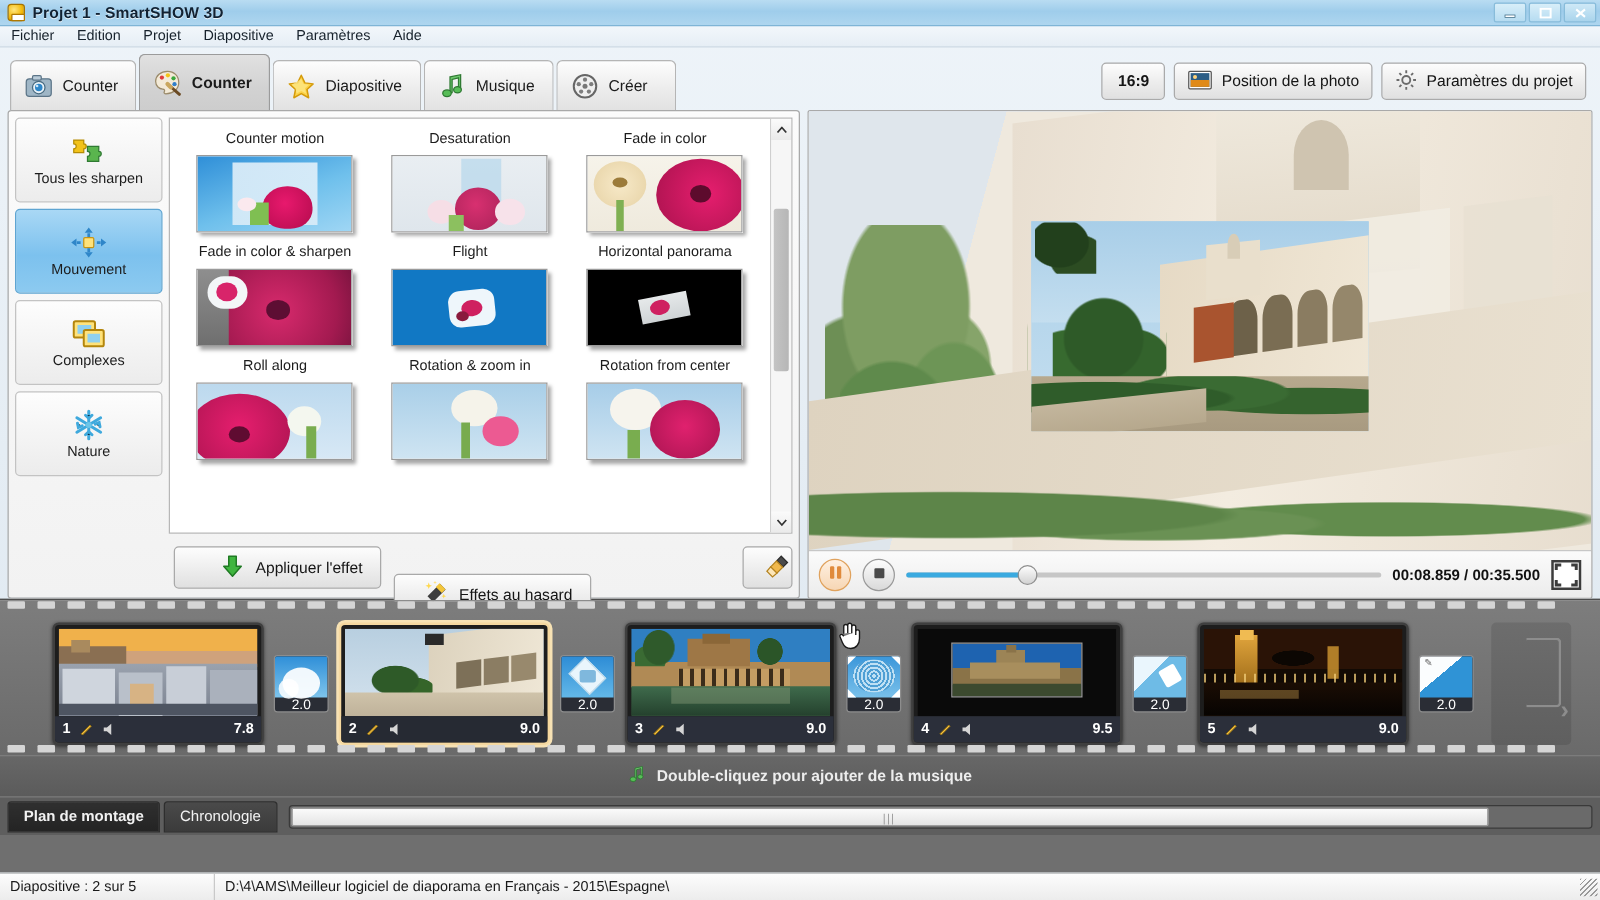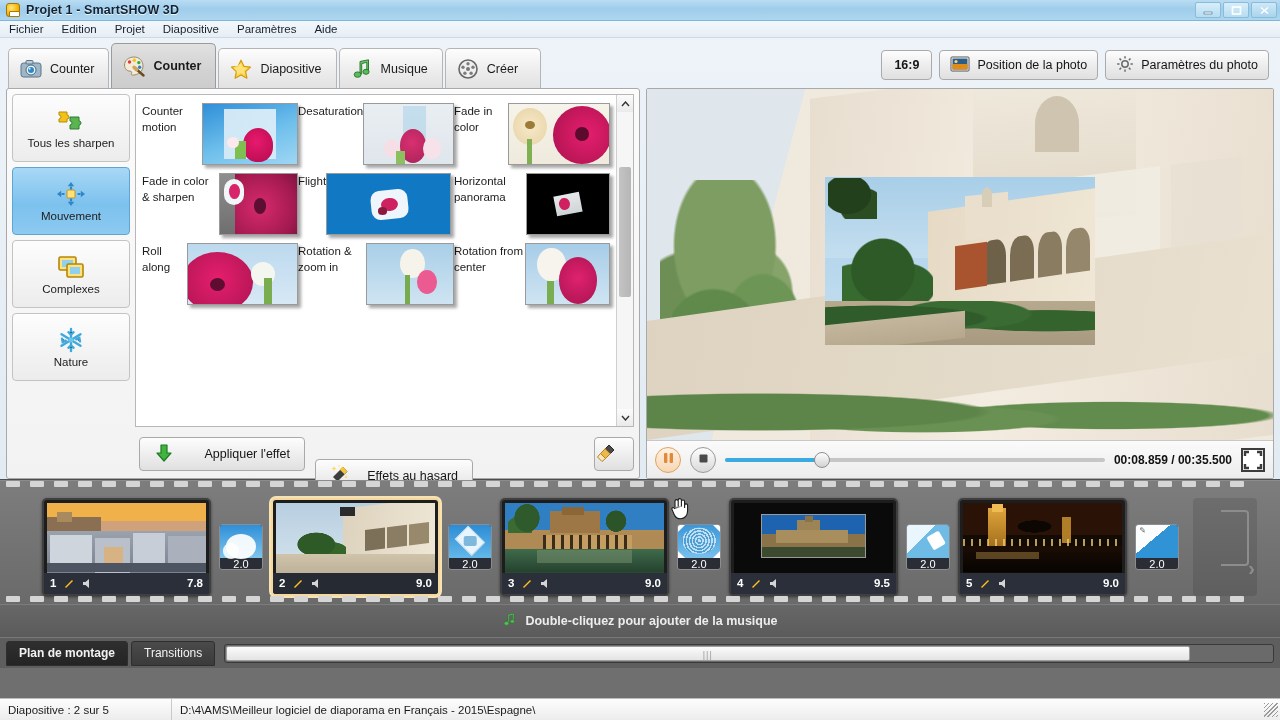--- a/index.html
+++ b/index.html
@@ -70,38 +70,38 @@
     font-size:11.5px; color:#1c1c1c;
   }
   .cat.active { background:linear-gradient(#a9d8f5,#7cc1ee 55%,#8ccaf0);
                 border-color:#5ea5d2; }
   .cat-ico { width:30px; height:26px; position:relative; }
 
   .effects-area { flex:1; display:flex; flex-direction:column; }
   .eff-scrollwrap { flex:1; display:flex; border:1px solid #b7b7b7; background:#fff; overflow:hidden; }
   .eff-grid { flex:1; padding:8px 6px 0 6px; display:flex; flex-wrap:wrap;
               align-content:flex-start; overflow:hidden; }
-  .eff-cell { width:33.333%; display:flex; flex-direction:row; 
+  .eff-cell { width:33.333%; display:flex; flex-direction:column; align-items:center;
               margin-bottom:8px; }
   .eff-label{ font-size:11.5px; color:#1c1c1c; height:16px; line-height:16px; margin-bottom:5px; }
   .eff-thumb{ width:125px; height:62px; border:1px solid #9a9a9a;
               box-shadow:3px 3px 3px rgba(0,0,0,.35); overflow:hidden; position:relative; }
   .scrollbar { width:17px; background:#f4f4f4; border-left:1px solid #cfcfcf;
                display:flex; flex-direction:column; }
   .sb-arrow{ height:17px; display:flex;align-items:center;justify-content:center;font-size:9px;
              background:linear-gradient(#fbfbfb,#eaeaea); color:#333;}
   .sb-track{ flex:1; position:relative; background:#f6f6f6; }
   .sb-thumb{ position:absolute; left:2px; right:2px; top:55px; height:130px;
              background:linear-gradient(90deg,#c4c4c4,#b6b6b6); border-radius:2px; }
 
   .eff-buttons { height:46px; display:flex; align-items:center; gap:10px; padding-top:8px; }
   .btn {
     height:34px; border:1px solid #a9a9a9; border-radius:4px;
     background:linear-gradient(#fdfdfd,#ededed 55%,#e0e0e0);
-    display:flex;align-items:center;justify-content:space-between;gap:8px;
+    display:flex;align-items:center;justify-content:flex-end;gap:8px;
     font-size:12.5px; color:#151515; padding:0 14px;
   }
   .btn-apply{ width:166px; margin-left:4px; }
   .btn-random{ width:158px;margin-top:43px; }
   .btn-brush{ width:40px; margin-left:auto; padding:0; }
 
   
   .right-panel { flex:1; display:flex; flex-direction:column; }
   .prev-toolbar { height:46px; display:flex; align-items:center; justify-content:flex-end; gap:7px;
                   padding-right:5px; }
@@ -529,21 +529,21 @@
         </div>
         <div class="tb-btn">
           <span>
             <svg width="18" height="18" viewBox="0 0 18 18">
               <g fill="none" stroke="#6b6b6b" stroke-width="1.5">
                 <circle cx="9" cy="9" r="3.2"></circle>
                 <path d="M9 1.2v2.3 M9 14.5v2.3 M1.2 9h2.3 M14.5 9h2.3 M3.5 3.5l1.6 1.6 M12.9 12.9l1.6 1.6 M14.5 3.5l-1.6 1.6 M5.1 12.9l-1.6 1.6"></path>
               </g>
             </svg>
           </span>
-          <span>Paramètres du photo</span>
+          <span>Paramètres du projet</span>
         </div>
       </div>
 
       <div class="preview-box">
         <div class="preview-stage">
 
           <div style="position:absolute;inset:0;background:linear-gradient(#dfe7ee,#e8eef3)"></div>
           <div style="position:absolute;left:0;top:0;width:100%;height:100%;
                       background:linear-gradient(105deg,#dfe6ec 0 22%, #efe9de 22% 100%)"></div>
 
@@ -999,21 +999,21 @@
           <path d="M6 2.5 L12 1.2 V9 h-1.2 V2.8 L7.2 3.8 V11 H6z" fill="#6ec96e" stroke="#2f7a33" stroke-width=".7"></path>
           <ellipse cx="4.5" cy="11.4" rx="2.4" ry="1.9" fill="#57bd57" stroke="#2f7a33" stroke-width=".7"></ellipse>
           <ellipse cx="10.3" cy="9.4" rx="2.1" ry="1.7" fill="#57bd57" stroke="#2f7a33" stroke-width=".7"></ellipse>
         </svg>
       </span>
       <span>Double-cliquez pour ajouter de la musique</span>
     </div>
 
     <div class="bottom-tabs">
       <div class="btab active">Plan de montage</div>
-      <div class="btab">Transitions</div>
+      <div class="btab">Chronologie</div>
       <div class="hscroll">
         <div class="hscroll-thumb">
           <span class="hscroll-grip">|||</span>
         </div>
       </div>
     </div>
   </div>
 
   <div class="statusbar">
     <div class="st-cell first">Diapositive : 2 sur 5</div>

